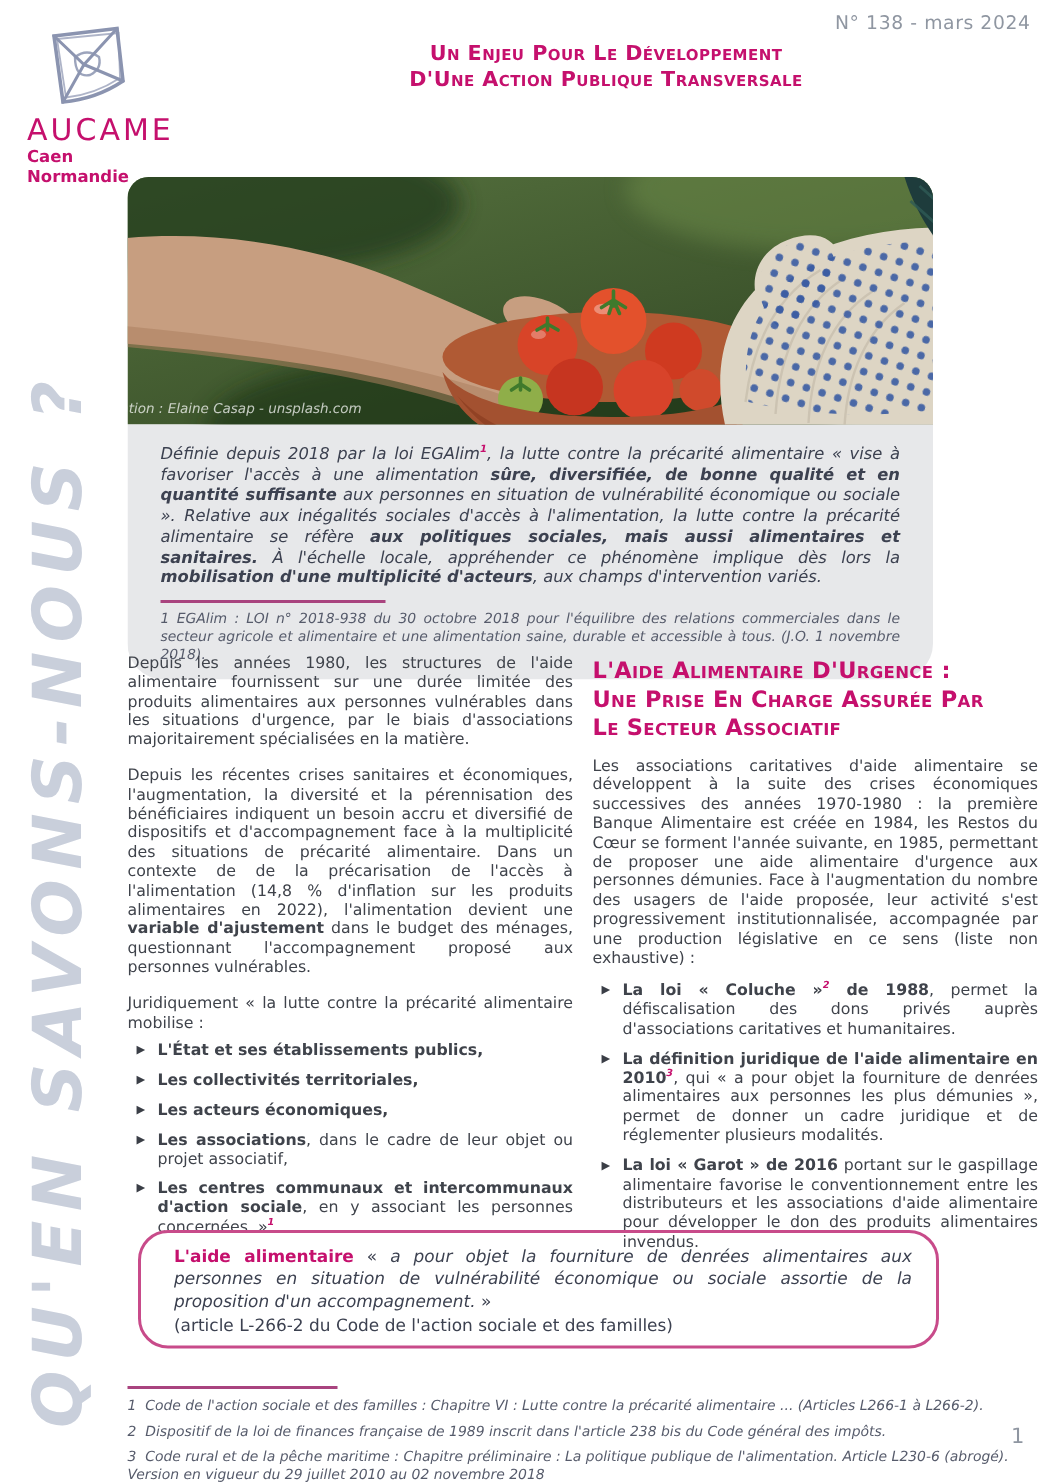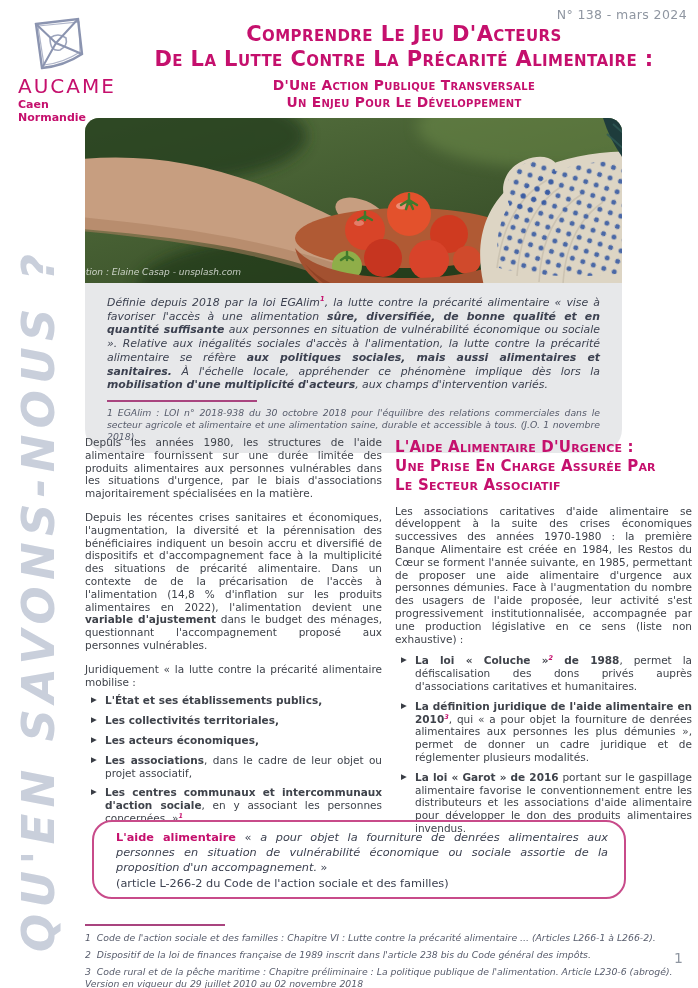--- a/index.html
+++ b/index.html
@@ -84,27 +84,23 @@
         <path d="M10,8 L30,27 L52,3" stroke-width="2"></path>
         <path d="M30,27 L16,52 M30,27 L56,38" stroke-width="2"></path>
         <path d="M24,22 q8,-6 16,0 q2,8 -6,12 q-10,2 -10,-12" stroke-width="1.6" opacity=".85"></path>
       </g>
     </svg>
     <div class="name">AUCAME</div>
     <div class="sub">Caen Normandie</div>
   </div>
 
   <div class="titleblock">
-    <div class="t1">
-        <div>Comprendre Le Jeu D'Acteurs</div>
-        <div>De La Lutte Contre La Précarité Alimentaire :</div>
-      </div>
     <div class="t2">
+        <div>Un Enjeu Pour Le Développement</div>
         <div>D'Une Action Publique Transversale</div>
-        <div>Un Enjeu Pour Le Développement</div>
       </div>
   </div>
 
   <div class="vertical-title">QU'EN SAVONS-NOUS ?</div>
 
   <div class="card">
     <svg class="hero" viewBox="0 0 613 165" preserveAspectRatio="xMidYMid slice" aria-hidden="true">
       <defs>
         <linearGradient id="bgGrad" x1="0" y1="0" x2="1" y2="1">
           <stop offset="0" stop-color="#57733f"></stop>

